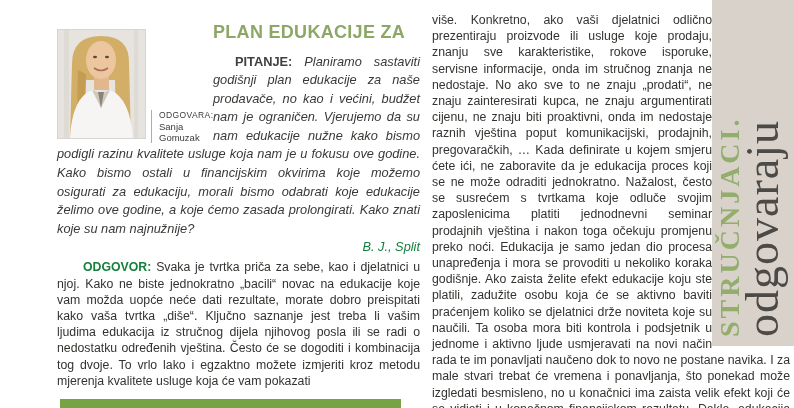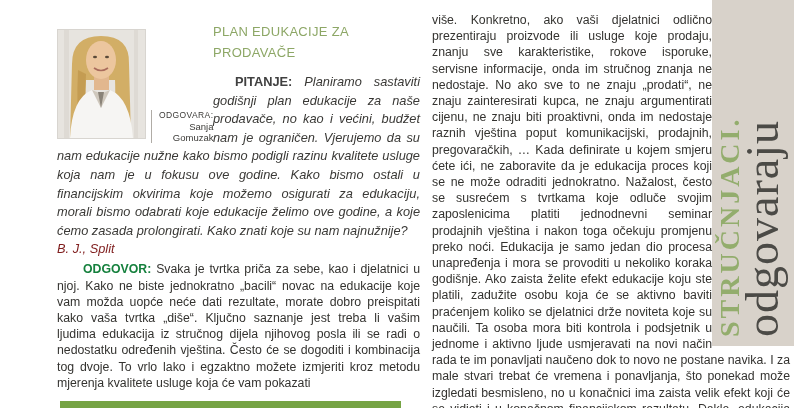--- a/index.html
+++ b/index.html
@@ -36,36 +36,36 @@
   .photo{
     position:absolute;left:0;top:11px;width:89px;height:110px;
     border:1px solid #d8d5d0;box-sizing:border-box;background:#e6e3de;
   }
   .byline{
     position:absolute;left:94px;top:92px;
     border-left:1px solid #b0aca6;padding-left:7px;
     color:#3c3b38;line-height:11px;
   }
   .byline-label{display:block;font-size:8.5px;letter-spacing:0.4px;}
-  .byline-name{display:block;font-size:9.5px;text-align:right;}
+  .byline-name{display:block;font-size:9.5px;}
 
   .title{
     margin:4px 0 10px 0;
-    font-size:13px;line-height:20.5px;font-weight:normal;letter-spacing:0.3px;
+    font-size:18px;line-height:20.5px;font-weight:bold;letter-spacing:0.3px;
   }
   .title span{display:block;}
 
   .question{
     margin:0;text-align:justify;text-indent:22px;
     font-style:italic;font-size:12.8px;line-height:18.6px;color:#3a3936;
   }
   .lead{font-weight:bold;font-style:normal;}
   .signature{
-    margin:0 0 3px 0;font-style:italic;
-    font-size:12.8px;line-height:18px;color:#7f1d1d;
+    margin:0 0 3px 0;text-align:right;font-style:italic;
+    font-size:12.8px;line-height:18px;color:#15803d;
   }
   .answer{
     margin:0;text-align:justify;text-indent:26px;
     font-size:12.3px;line-height:16.2px;color:#343330;
   }
   .b{font-weight:normal;}
   .highlight-box{
     margin:10px 0 0 3px;width:341px;height:58px;
   }
 
@@ -110,21 +110,20 @@
         </svg>
       </div>
       <div class="byline">
         <span class="byline-label">ODGOVARA:</span>
         <span class="byline-name">Sanja Gomuzak</span>
       </div>
     </div>
 
     <h1 class="title" style="color: rgb(141, 167, 102);">
       <span>PLAN EDUKACIJE ZA</span>
-      <span>PRODAVAČE</span>
     </h1>
 
     <p class="question">
       <span class="lead" style="color: #404040;">PITANJE:</span>
       <span>Planiramo sastaviti godišnji plan edukacije za naše prodavače, no kao i većini, budžet nam je ograničen. Vjerujemo da su nam edukacije nužne kako bismo podigli razinu kvalitete usluge koja nam je u fokusu ove godine. Kako bismo ostali u financijskim okvirima koje možemo osigurati za edukaciju, morali bismo odabrati koje edukacije želimo ove godine, a koje ćemo zasada prolongirati. Kako znati koje su nam najnužnije?</span>
     </p>
 
     <p class="signature">B. J., Split</p>
 
     <p class="answer">

